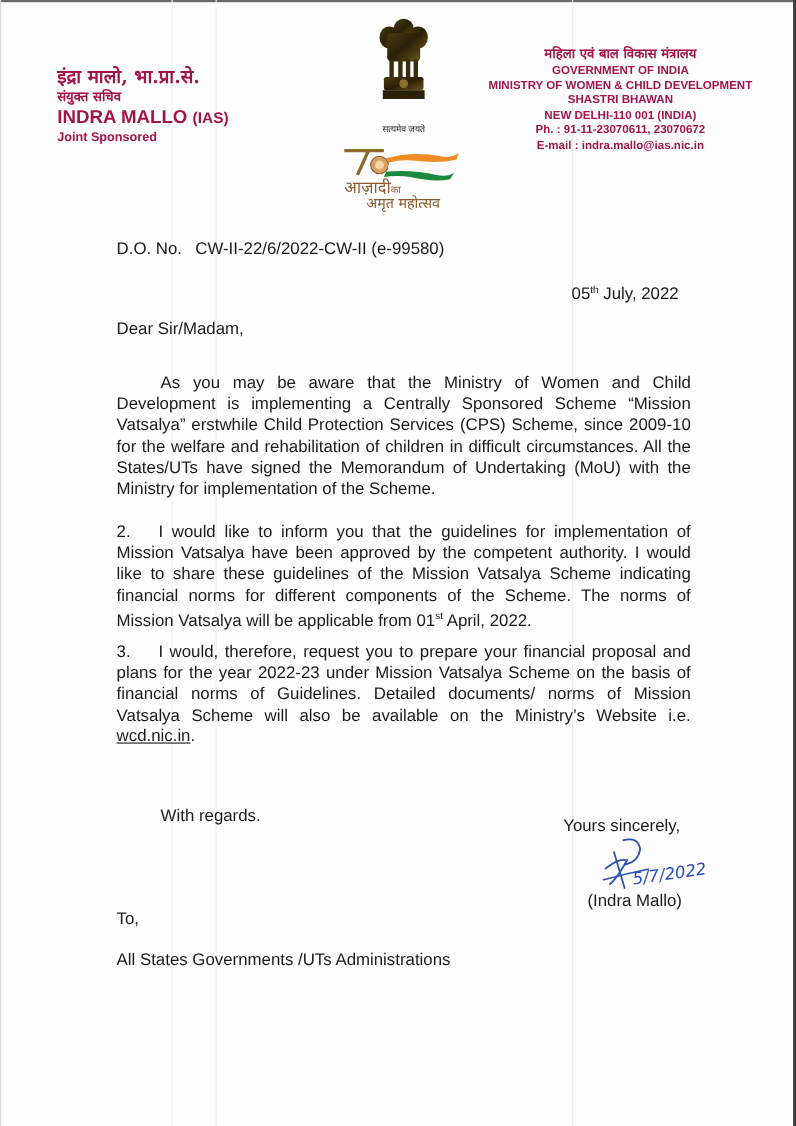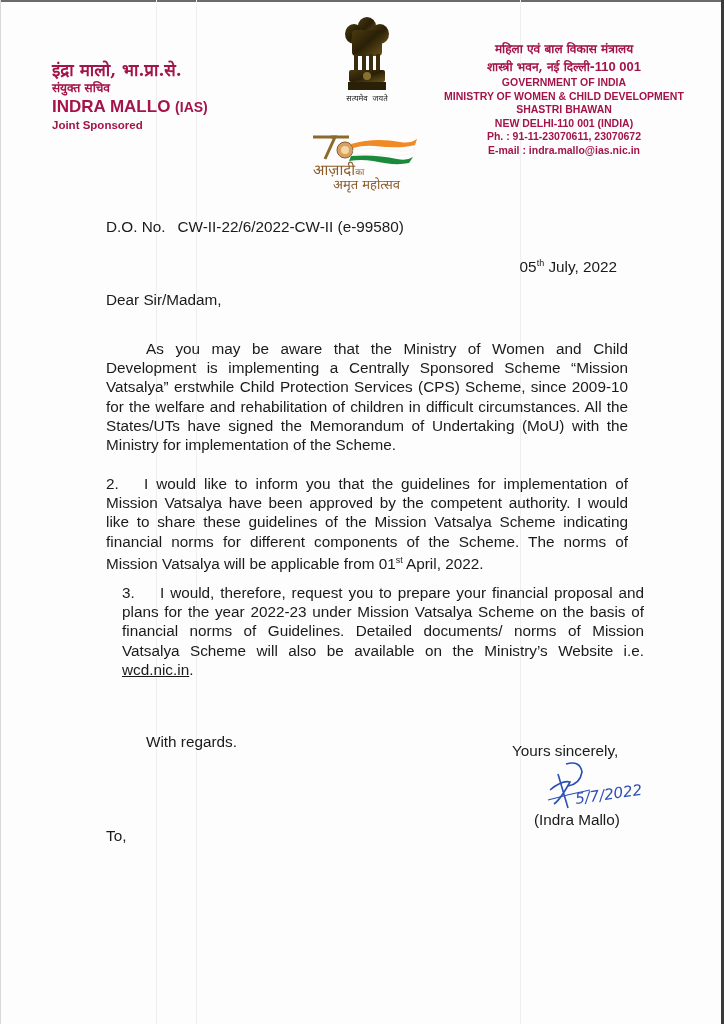--- a/index.html
+++ b/index.html
@@ -25,21 +25,21 @@
   .lh-left { position: absolute; left: 52px; top: 60px; }
   .lh-left .hi-name { font-family: "DejaVu Serif", serif; font-size: 17px; font-weight: bold; line-height: 20px; }
   .lh-left .hi-title { font-family: "DejaVu Serif", serif; font-size: 12px; font-weight: bold; line-height: 16px; }
   .lh-left .en-name { font-size: 17px; font-weight: bold; line-height: 20px; margin-top: 1px; }
   .lh-left .en-name .small { font-size: 14px; }
   .lh-left .en-title { font-size: 11.5px; font-weight: bold; line-height: 16px; }
 
   
   .emblem { position: absolute; left: 332px; top: 14px; width: 70px; height: 100px; text-align: center; }
   .emblem svg { display: block; margin: 0 auto; }
-  .emblem .motto { font-family: Liberation Mono, monospace; font-size: 8px; color: #222; margin-top: 0; }
+  .emblem .motto { font-family: Liberation Serif, serif; font-size: 8px; color: #222; margin-top: 19px; }
 
   
   .azadi { position: absolute; left: 305px; top: 133px; width: 120px; height: 60px; }
   .azadi .l1 { position: absolute; left: 8px; top: 26px; font-family: "DejaVu Serif", serif; font-size: 15px; color: #8b5a2b; }
   .azadi .l1 .ka { font-size: 9px; }
   .azadi .l2 { position: absolute; left: 28px; top: 42px; font-family: "DejaVu Serif", serif; font-size: 13px; color: #8b5a2b; }
 
   
   .lh-right { position: absolute; left: 426px; top: 40px; width: 276px; text-align: center; }
   .lh-right .hi1 { font-family: "DejaVu Serif", serif; font-size: 11px; font-weight: bold; line-height: 16px; }
@@ -51,21 +51,21 @@
   
   .body-text { font-size: 15.3px; line-height: 19.2px; color: #1a1a1a; }
   .do-no { position: absolute; left: 106px; top: 217px; }
   .do-no .gap { display: inline-block; width: 12px; }
   .date { position: absolute; right: 107px; top: 254px; }
   .date sup { font-size: 9px; }
   .salutation { position: absolute; left: 106px; top: 290px; }
   .para { position: absolute; left: 106px; width: 522px; text-align: justify; }
   .para.p1 { top: 339px; text-indent: 40px; }
   .para.p2 { top: 474px; }
-  .para.p3 { top: 583px; margin-left: 16px; }
+  .para.p3 { top: 583px; }
   .para .num { display: inline-block; width: 38px; }
   .para sup { font-size: 9px; }
   .para a { color: #1a1a1a; text-decoration: underline; }
   .regards { position: absolute; left: 146px; top: 732px; }
   .yours { position: absolute; left: 512px; top: 741px; }
   .signature { position: absolute; left: 540px; top: 760px; width: 120px; height: 60px; }
   .signame { position: absolute; left: 534px; top: 810px; }
   .to { position: absolute; left: 106px; top: 826px; }
   .addressee { position: absolute; left: 106px; top: 863px; }
 </style>
@@ -120,21 +120,20 @@
       <path d="M46 11 Q70 4 95 9 Q105 11 112 6 L110 12 Q95 16 70 13 Q58 12 48 15 Z" fill="#f08a24"></path>
       <path d="M48 17 Q70 14 95 18 Q104 19 110 15 L108 20 Q95 24 70 21 Q58 20 48 22 Z" fill="#ffffff" stroke="#e8e8e8" stroke-width="0.4"></path>
       <path d="M46 23 Q70 21 92 26 Q102 28 108 24 L104 30 Q90 33 68 28 Q56 26 44 28 Z" fill="#1b8a3a"></path>
     </svg>
     <div class="l1"><span>आज़ादी</span><span class="ka">का</span></div>
     <div class="l2">अमृत महोत्सव</div>
   </div>
 
   <div class="lh-right maroon">
     <div class="hi2">महिला एवं बाल विकास मंत्रालय</div>
-    <div class="hi3"><span>शास्त्री भवन, नई दिल्ली-</span><b>110 001</b></div>
     <div class="en">GOVERNMENT OF INDIA</div>
     <div class="en">MINISTRY OF WOMEN &amp; CHILD DEVELOPMENT</div>
     <div class="en">SHASTRI BHAWAN</div>
     <div class="en">NEW DELHI-110 001 (INDIA)</div>
     <div class="en">Ph. : 91-11-23070611, 23070672</div>
     <div class="en">E-mail : indra.mallo@ias.nic.in</div>
   </div>
 
   <div class="do-no body-text"><span>D.O. No.</span><span class="gap"></span><span>CW-II-22/6/2022-CW-II (e-99580)</span></div>
 
@@ -154,13 +153,14 @@
 
   <svg class="signature" viewBox="0 0 120 60">
     <path d="M18 14 L28 48 M10 30 Q22 20 30 22 Q20 40 14 44 M26 4 Q40 0 42 12 Q40 24 28 26" stroke="#2b4fb5" stroke-width="1.6" fill="none"></path>
     <path d="M8 40 Q30 34 50 30" stroke="#2b4fb5" stroke-width="1.2" fill="none"></path>
     <text x="36" y="44" font-family="DejaVu Sans, sans-serif" font-size="15" fill="#2b4fb5" font-style="italic" transform="rotate(-8 36 44)">5/7/2022</text>
   </svg>
 
   <div class="signame body-text">(Indra Mallo)</div>
 
   <div class="to body-text">To,</div>
+  <div class="addressee body-text">All States Governments /UTs Administrations</div>
 </div>
 
 </body></html>

